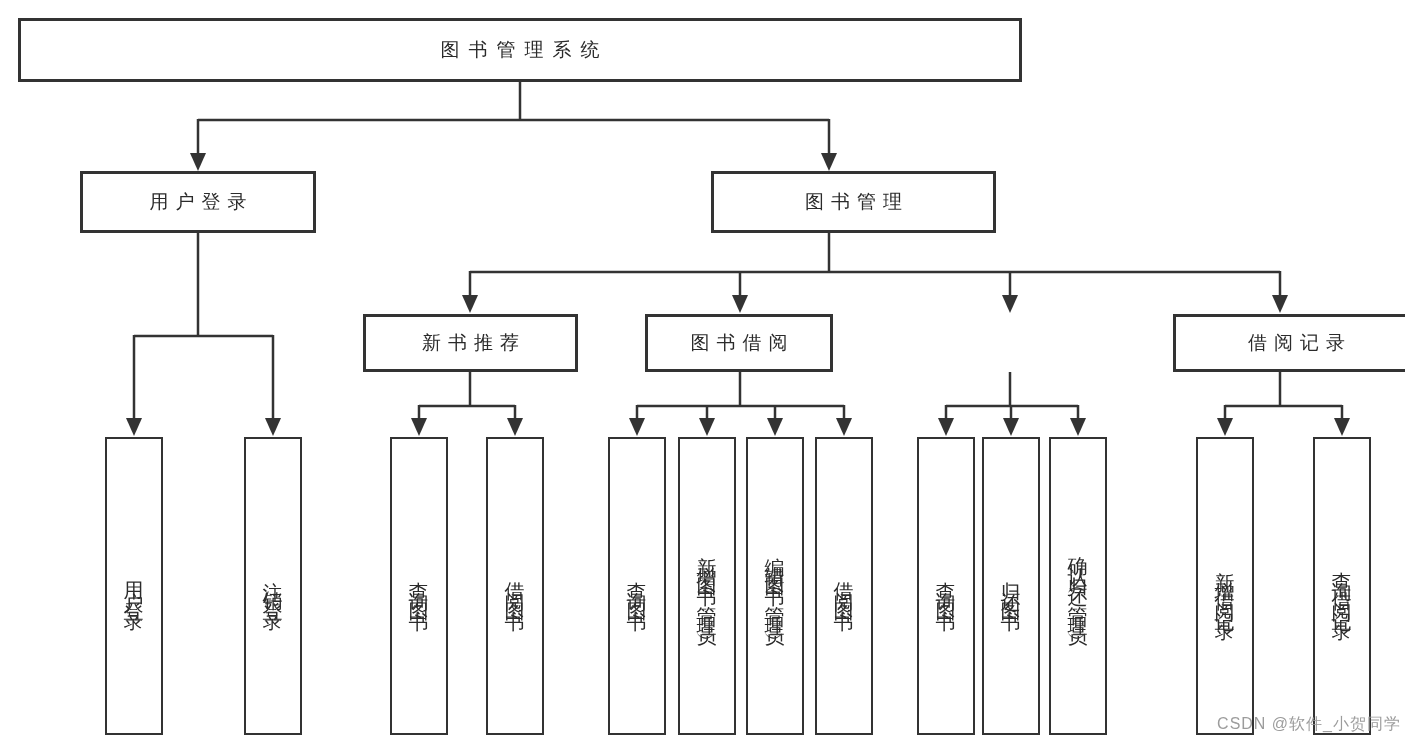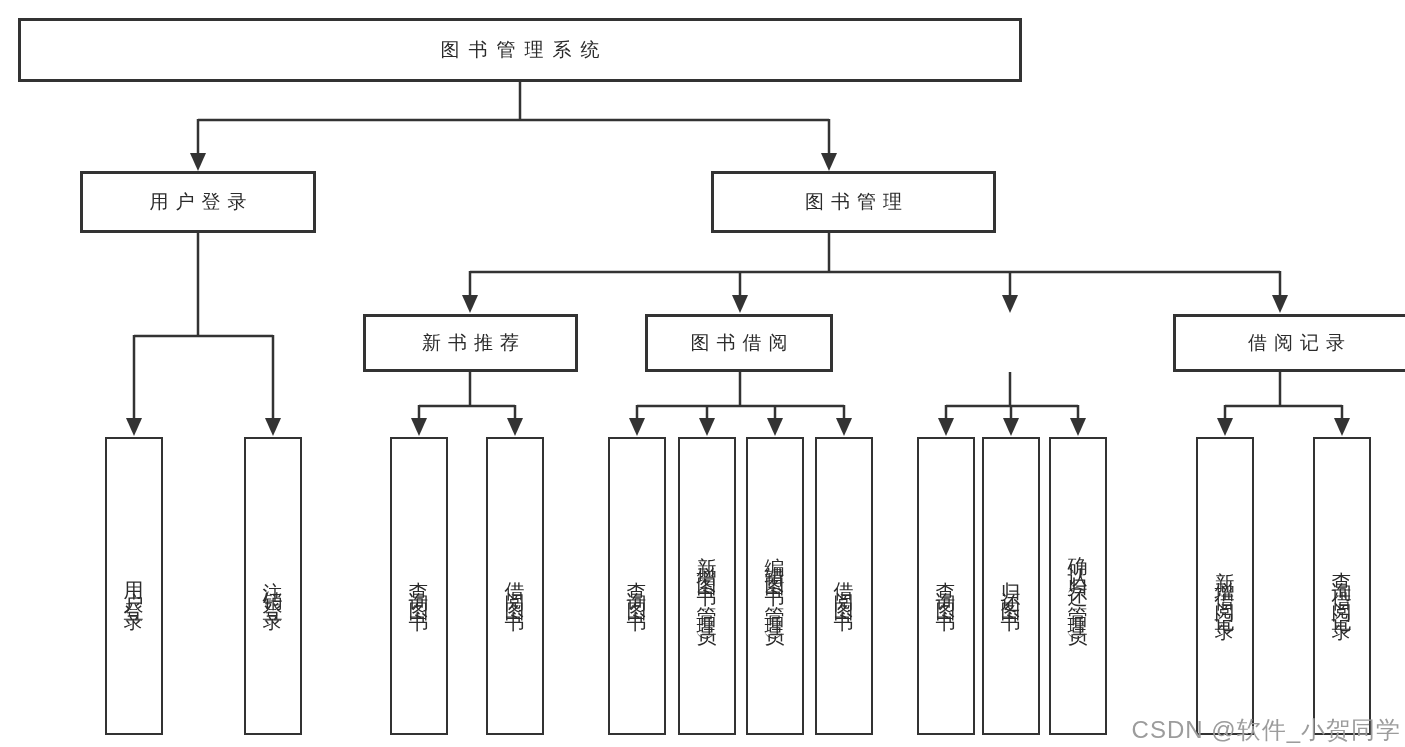--- a/index.html
+++ b/index.html
@@ -49,21 +49,21 @@
     writing-mode: vertical-rl;
     text-orientation: mixed;
     font-size: 20px;
     letter-spacing: 10px;
     line-height: 1;
   }
   #watermark {
     position: absolute;
     right: 4px;
     top: 714px;
-    font-size: 24px;
+    font-size: 16px;
     color: #9c9c9c;
     letter-spacing: 1px;
     z-index: 5;
     white-space: nowrap;
   }
 </style>
 </head>
 <body>
 
 <div id="stage">

